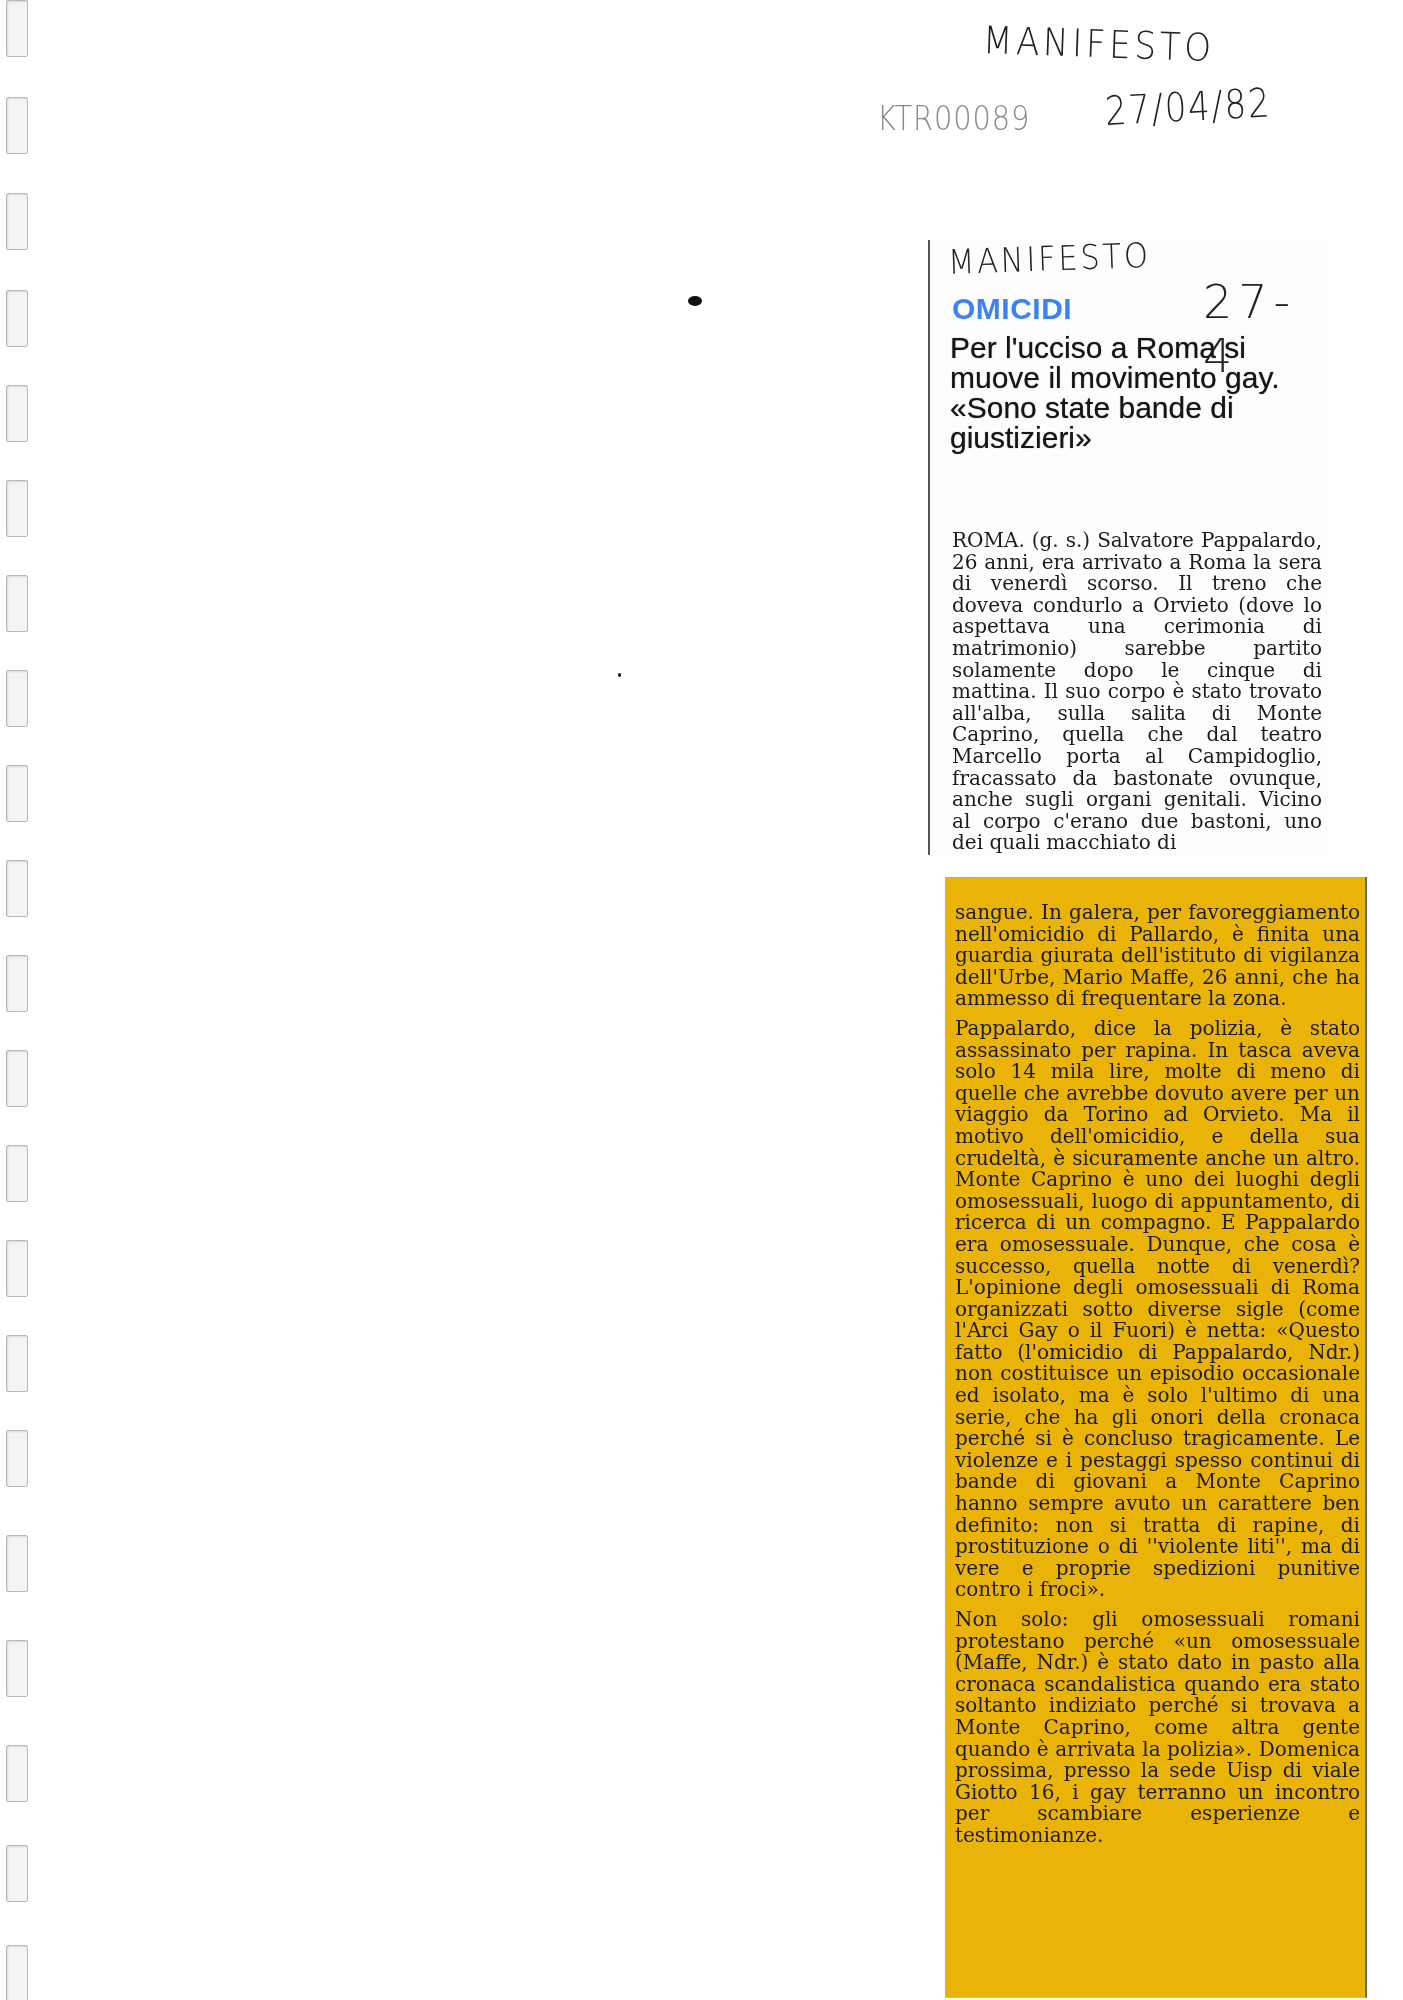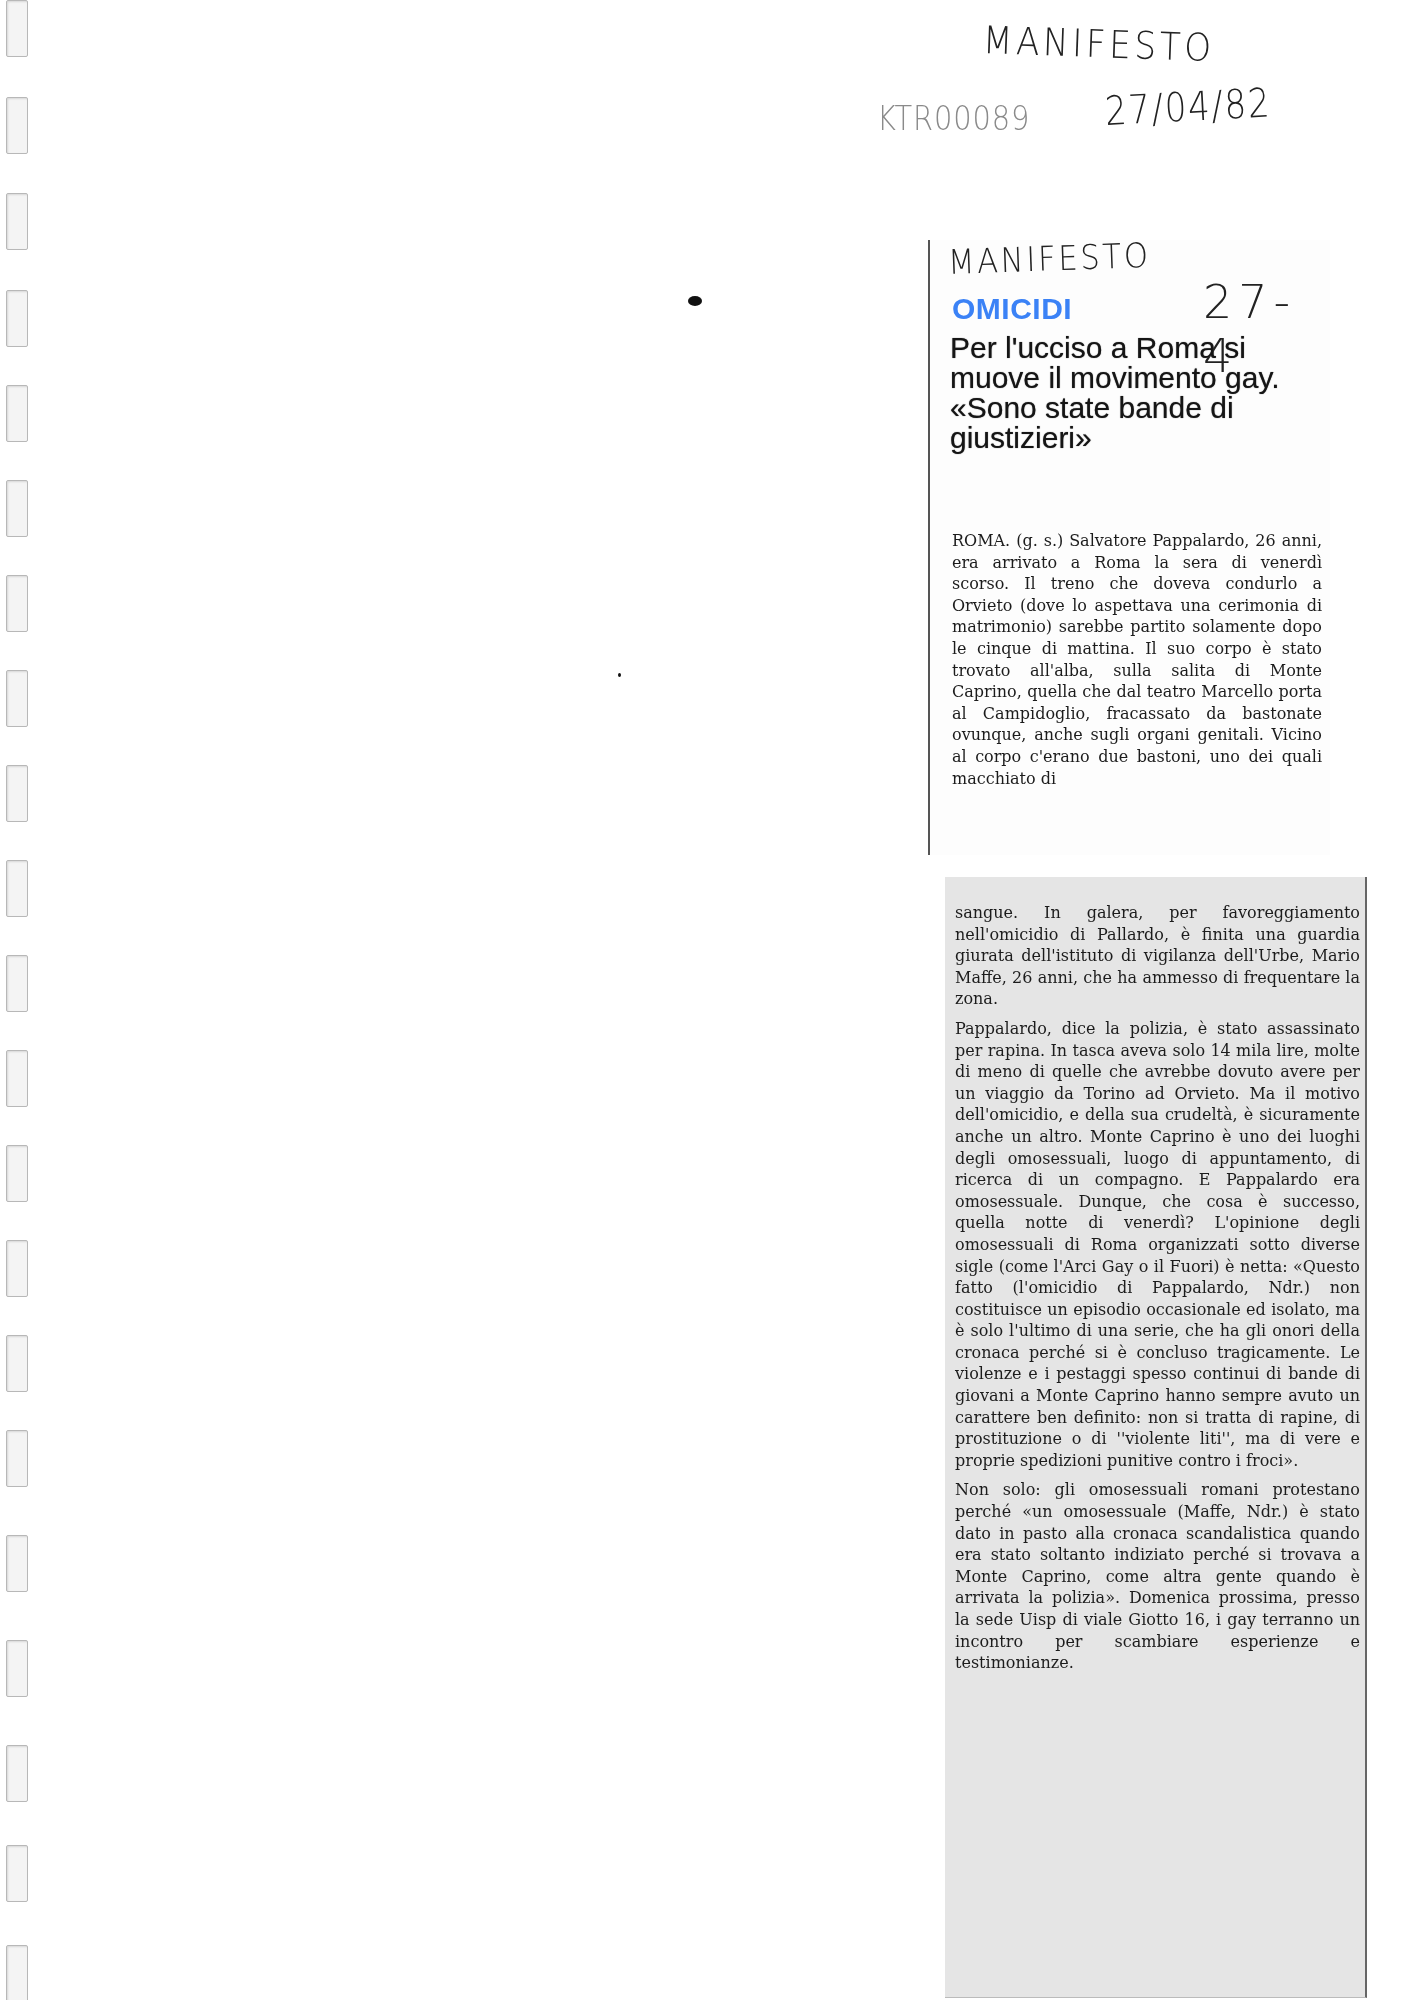--- a/index.html
+++ b/index.html
@@ -26,21 +26,21 @@
     .hand-date { left: 1105px; top: 88px; font-size: 40px; transform: rotate(-3deg) scaleX(0.85); letter-spacing: 2px; }
     .speck { position: absolute; background: #111; border-radius: 50%; }
 
     
     .clip-top {
       position: absolute; left: 928px; top: 240px; width: 400px; height: 615px;
       border-left: 2px solid #555; background: #fdfdfd;
     }
     .clip-bottom {
       position: absolute; left: 945px; top: 877px; width: 420px; height: 1120px;
-      border-right: 2px solid #666; border-bottom: 1px solid #bbb; background: #e5e5e5;
+      border-right: 2px solid #666; border-bottom: 1px solid #bbb; background: #eab308;
     }
     .hw-manifesto {
       position: absolute; left: 18px; top: 2px; font-family: "DejaVu Sans", sans-serif;
       font-size: 34px; font-weight: 300; letter-spacing: 3px; color: #222;
       transform: rotate(-2deg) scaleX(0.9); transform-origin: left;
     }
     .hw-date {
       position: absolute; left: 225px; top: 35px; font-family: "DejaVu Sans", sans-serif;
       font-size: 46px; font-weight: 300; letter-spacing: 6px; color: #222; margin-left: 48px;
     }
@@ -48,21 +48,21 @@
       position: absolute; left: 22px; top: 52px; font-family: "Liberation Sans", sans-serif;
       font-weight: 900; font-size: 30px; color: #3b82f6; letter-spacing: 0.5px;
     }
     .headline {
       position: absolute; left: 20px; top: 93px; width: 380px;
       font-family: "Liberation Sans", sans-serif; font-weight: 400;
       font-size: 30px; line-height: 30px; color: #151515;
       text-shadow: 0 0 1px #555;
     }
     .body-text {
-      font-family: "DejaVu Serif", serif; font-size: 16px; line-height: 21.6px;
+      font-family: "DejaVu Serif", serif; font-size: 20px; line-height: 21.6px;
       text-align: justify; color: #1c1c1c; margin: 0;
     }
     .col1 { position: absolute; left: 22px; top: 290px; width: 370px; }
     .col2 { position: absolute; left: 10px; top: 25px; width: 405px; }
     .col2 .body-text { margin-bottom: 8px; }
   </style>
 </head>
 <body>
 
 <div class="holes">

